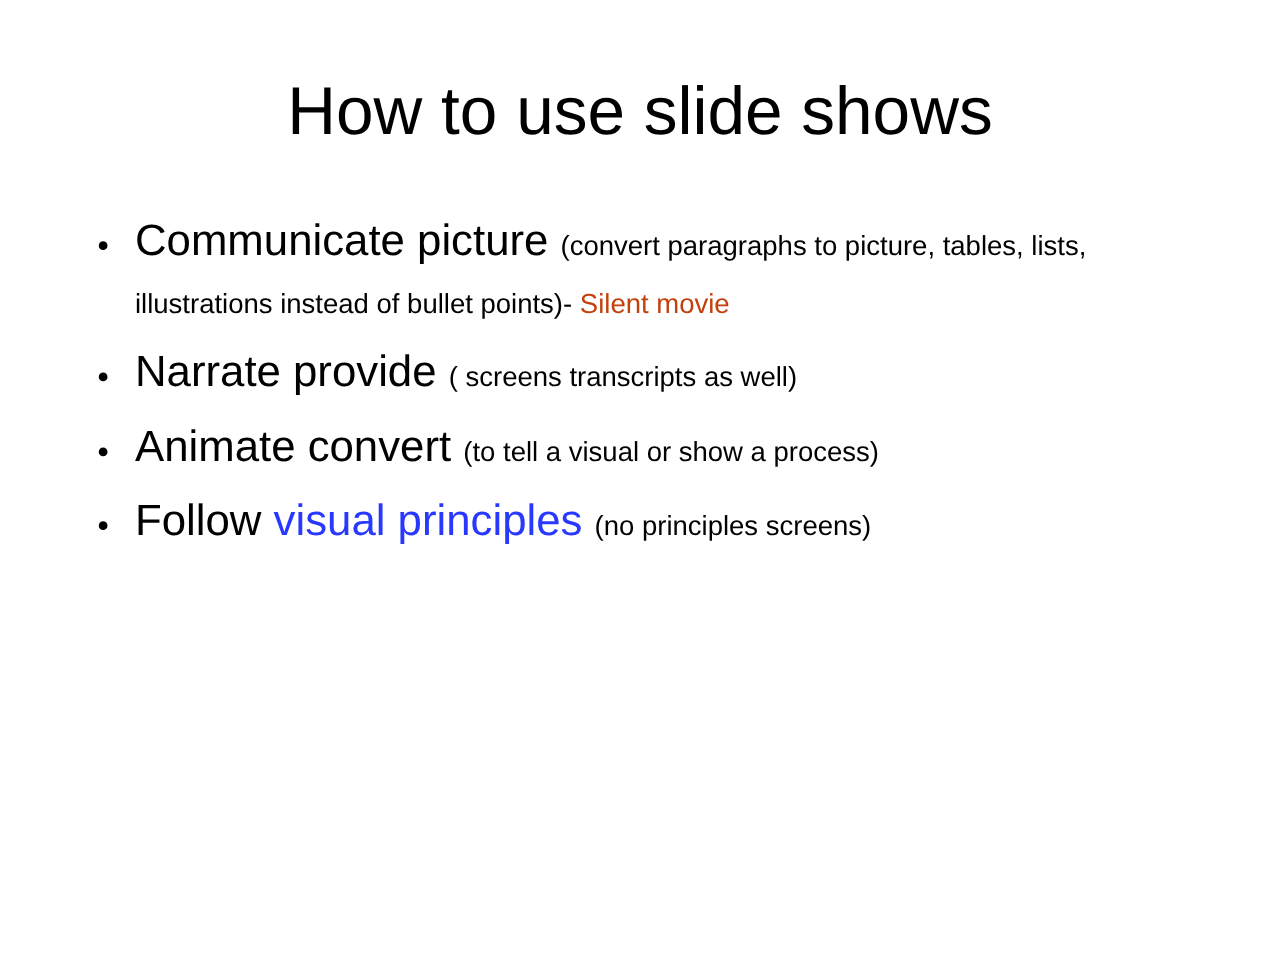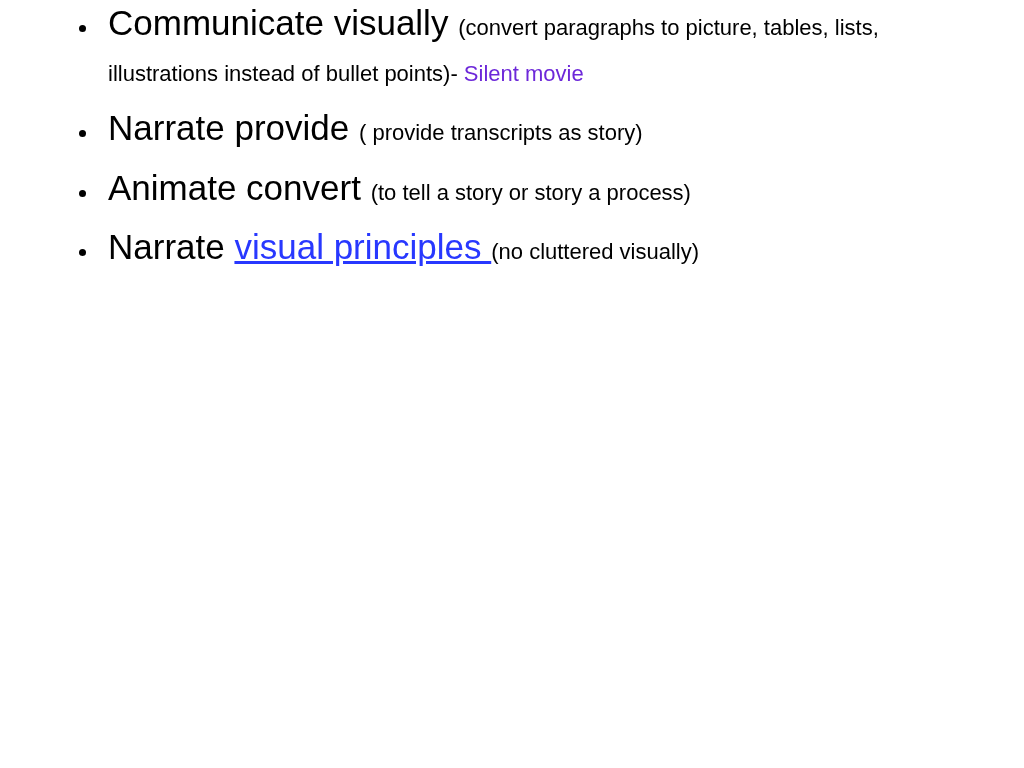--- a/index.html
+++ b/index.html
@@ -41,40 +41,40 @@
       margin-bottom: 14px;
       padding-left: 8px;
     }
     li::marker {
       font-size: 24px;
     }
     .small {
       font-size: 22px;
     }
     .cyan {
-      color: #6d28d9;
+      color: #c2410c;
     }
     .link {
       color: #2838ff;
-      text-decoration: underline;
     }
   </style>
 </head>
 <body>
 
 <div class="slide">
+  <h1 class="title">How to use slide shows</h1>
   <div class="content">
     <ul>
       <li>
-        <span>Communicate visually </span><span class="small">(convert paragraphs to picture, tables, lists, illustrations instead of bullet points)- </span><span class="small cyan">Silent movie</span>
+        <span>Communicate picture </span><span class="small">(convert paragraphs to picture, tables, lists, illustrations instead of bullet points)- </span><span class="small cyan">Silent movie</span>
       </li>
       <li>
-        <span>Narrate provide </span><span class="small">( provide transcripts as story)</span>
+        <span>Narrate provide </span><span class="small">( screens transcripts as well)</span>
       </li>
       <li>
-        <span>Animate convert </span><span class="small">(to tell a story or story a process)</span>
+        <span>Animate convert </span><span class="small">(to tell a visual or show a process)</span>
       </li>
       <li>
-        <span>Narrate </span><span class="link">visual principles </span><span class="small">(no cluttered visually)</span>
+        <span>Follow </span><span class="link">visual principles </span><span class="small">(no principles screens)</span>
       </li>
     </ul>
   </div>
 </div>
 
 </body></html>

